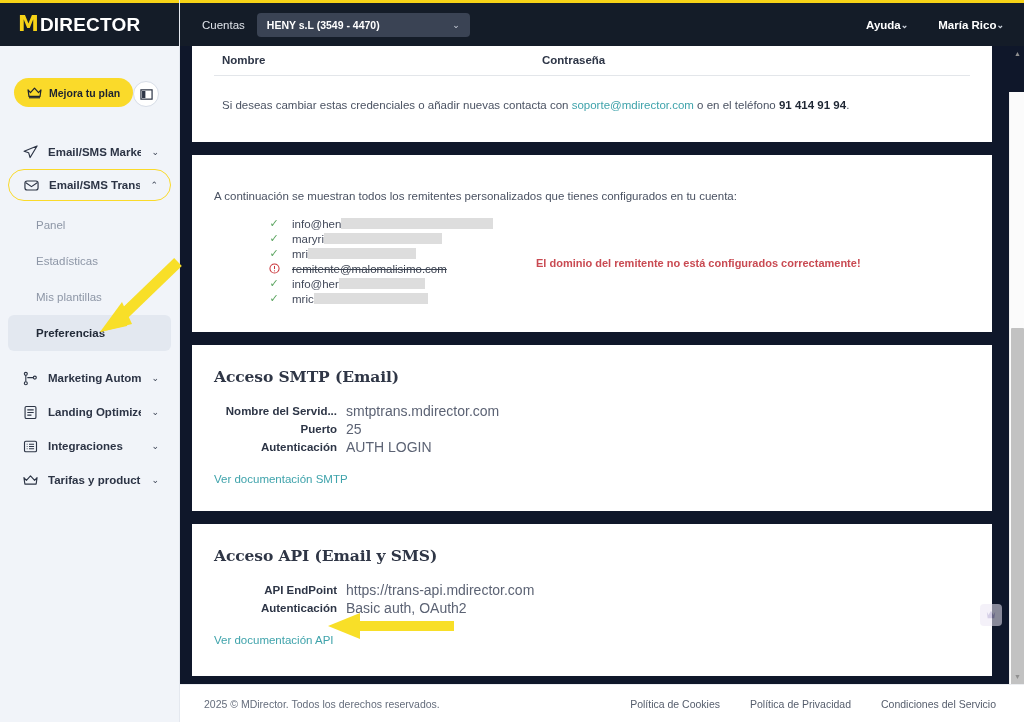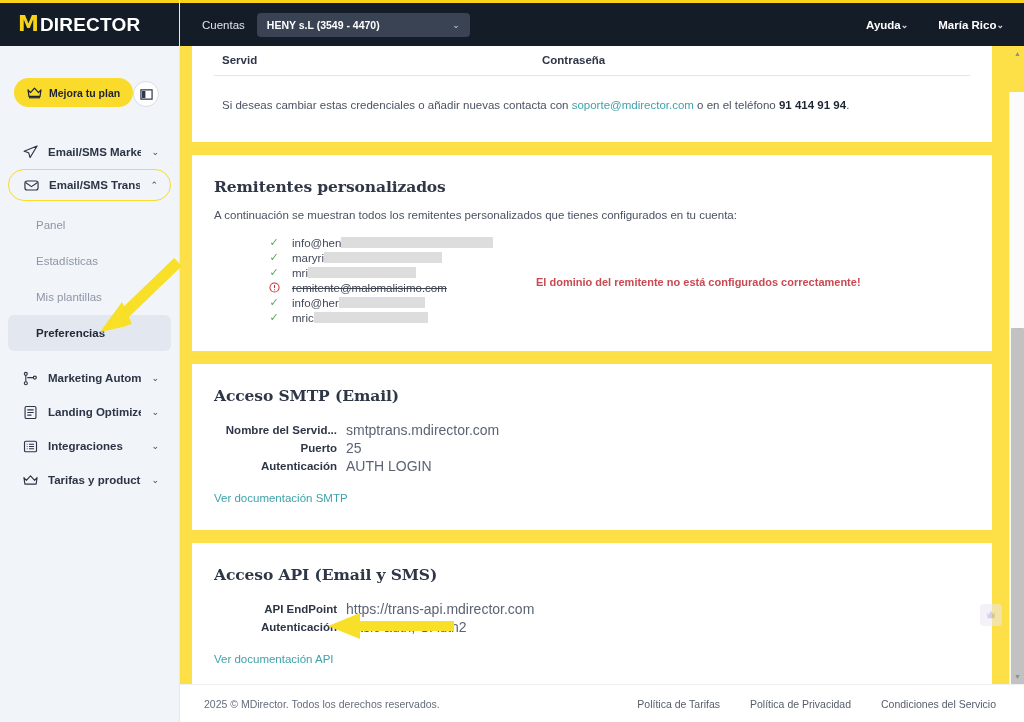--- a/index.html
+++ b/index.html
@@ -130,21 +130,21 @@
     font-weight: bold;
   }
 
   
   .main {
     flex: 1;
     height: 722px;
     display: flex;
     flex-direction: column;
     position: relative;
-    background: #fde047;
+    background: #0f172a;
   }
   .topbar {
     height: 46px;
     background: #141c28;
     border-top: 3px solid #f6d317;
     display: flex;
     align-items: center;
     padding: 0 20px 0 22px;
     flex: 0 0 46px;
   }
@@ -511,30 +511,29 @@
           <span>María Rico</span>
           <span class="chev">⌄</span>
         </div>
       </div>
     </header>
 
     <div class="content">
 
       <section class="card first">
         <div class="tbl-head">
-          <span class="col-user">Servid</span>
+          <span class="col-user">Nombre</span>
           <span>Contraseña</span>
         </div>
         <div class="note">
           <span>Si deseas cambiar estas credenciales o añadir nuevas contacta con </span><a class="link">soporte@mdirector.com</a><span> o en el teléfono </span><span class="strong">91 414 91 94</span><span>.</span>
         </div>
       </section>
 
       <section class="card" style="padding-top:22px;padding-bottom:26px;">
-        <h2 class="sec-title">Remitentes personalizados</h2>
         <p class="sec-desc">A continuación se muestran todos los remitentes personalizados que tienes configurados en tu cuenta:</p>
 
         <div class="senders">
 
           <div class="sender-row">
             <span class="mark">✓</span>
             <span class="sender-email"><span>info@hen</span><span class="redact" style="width:152px"></span></span>
           </div>
 
           <div class="sender-row">
@@ -615,21 +614,21 @@
       <div class="scrollbar">
         <div class="sb-up">▲</div>
         <div class="sb-thumb"></div>
         <div class="sb-down">▼</div>
       </div>
     </div>
 
     <footer class="footer">
       <span class="copy">2025 © MDirector. Todos los derechos reservados.</span>
       <div class="flinks">
-        <span>Política de Tarifas</span>
+        <span>Política de Cookies</span>
         <span>Política de Privacidad</span>
         <span>Condiciones del Servicio</span>
       </div>
     </footer>
   </div>
 
   <svg class="arrow-diag" viewBox="0 0 86 80">
     <path d="M82 4 L26 58" stroke="#f8df28" stroke-width="11" stroke-linecap="butt"></path>
     <path d="M4 74 L33 44 L31 68 Z" fill="#f8df28"></path>
     <path d="M4 74 L36 66 L26 44 Z" fill="#f8df28"></path>

